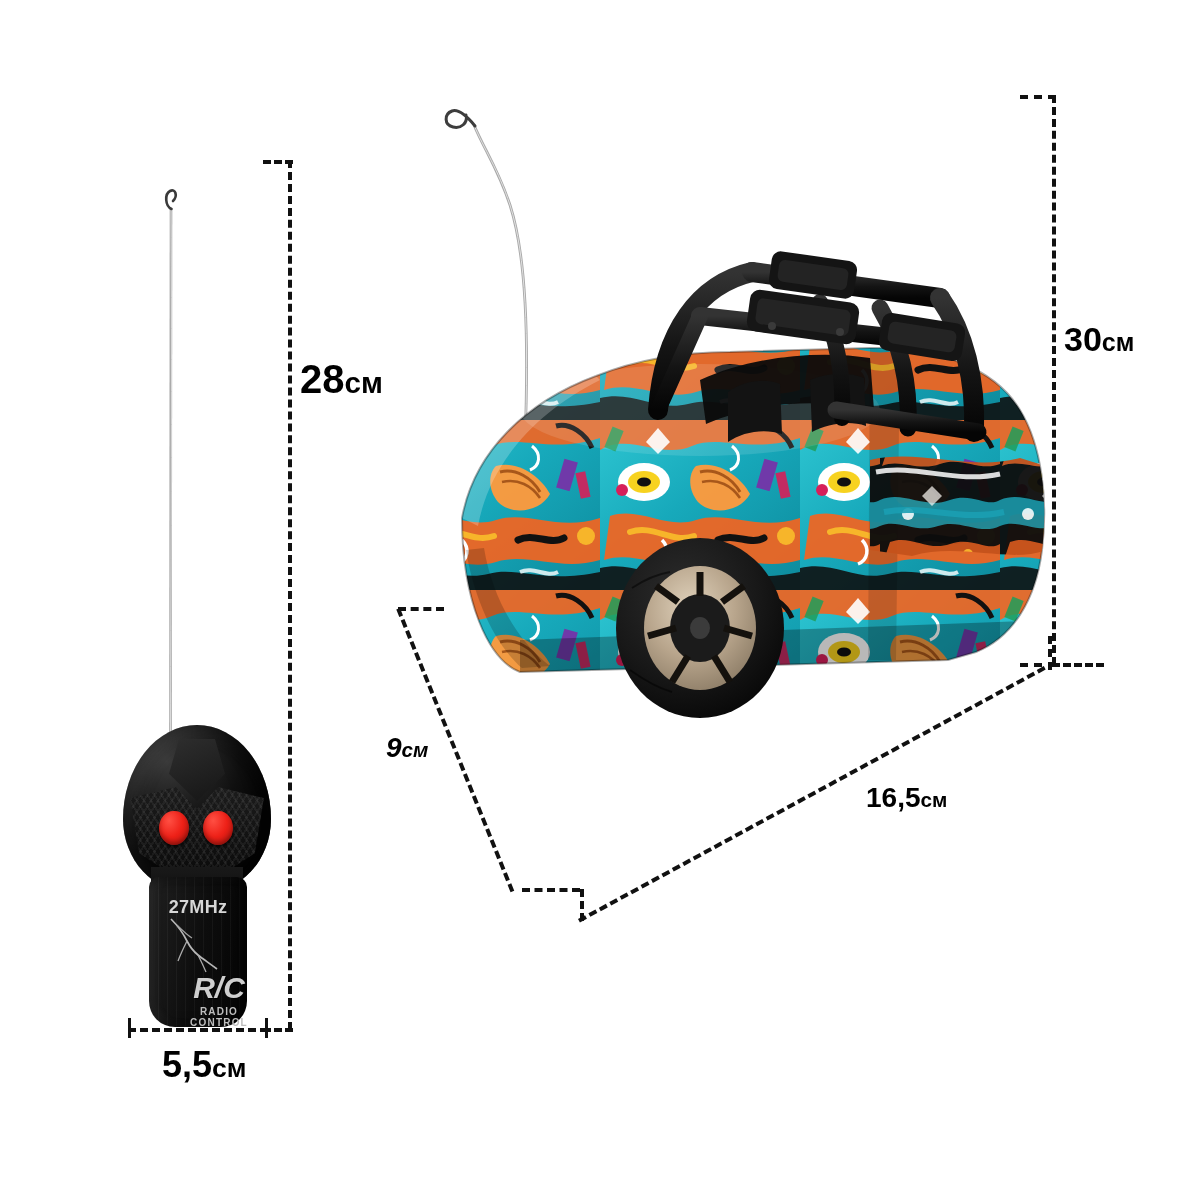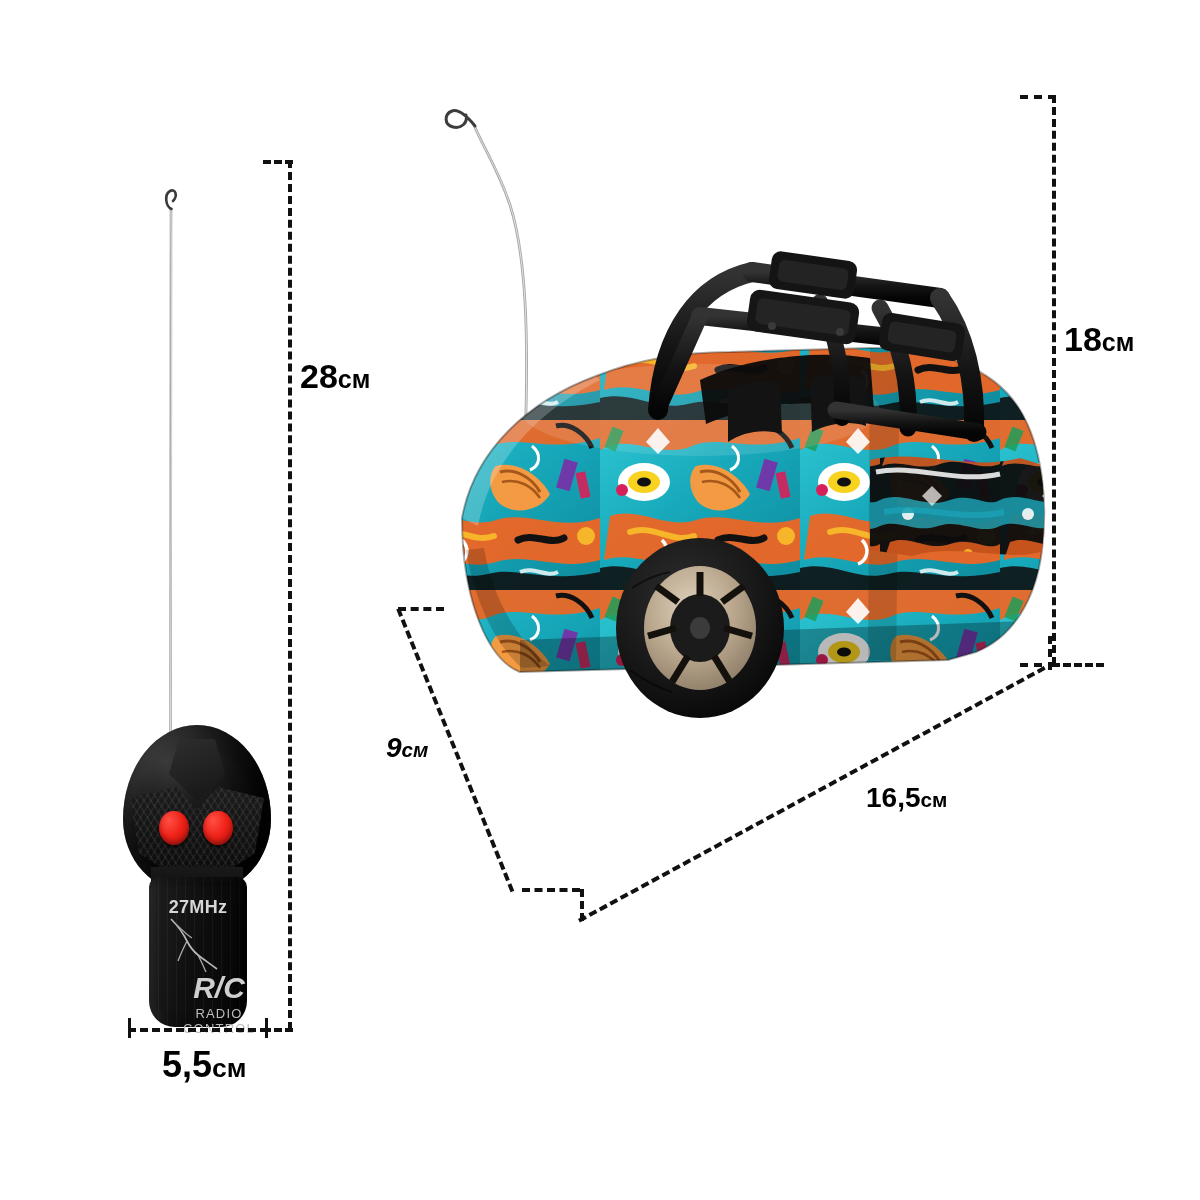--- a/index.html
+++ b/index.html
@@ -175,22 +175,22 @@
     color: #cfcfcf;
     font-size: 30px;
     font-weight: 700;
     font-style: italic;
     line-height: 1;
     font-family: "Liberation Sans", sans-serif;
     text-shadow: 1px 1px 0 #000;
   }
   .rc-logo-sub {
     color: #bdbdbd;
-    font-size: 13px;
-    font-weight: 400;
+    font-size: 10px;
+    font-weight: 700;
     letter-spacing: 1.2px;
     margin-top: 3px;
     font-family: "Liberation Sans", sans-serif;
   }
 
   
   .car-wrap {
     position: absolute;
     left: 400px;
     top: 80px;
@@ -432,40 +432,40 @@
       </g>
 
       <path d="M66,470 C74,520 96,566 122,588 L150,586 C116,560 92,516 84,468 Z" fill="#000000" opacity=".18"></path>
     </svg>
   </div>
 
   <div>
     <div class="dash-h" style="left:263px; top:160px; width:30px;"></div>
     <div class="dash-v" style="left:288px; top:160px; height:870px;"></div>
     <div class="dash-h" style="left:263px; top:1028px; width:30px;"></div>
-    <div class="dim-label" style="left:300px; top:357px; font-size:34px;">
+    <div class="dim-label" style="left:300px; top:357px; font-size:40px;">
       <span>28</span><span class="unit">см</span>
     </div>
   </div>
 
   <div>
     <div class="tick" style="left:128px; top:1018px; width:3px; height:20px;"></div>
     <div class="dash-h" style="left:128px; top:1028px; width:140px;"></div>
     <div class="tick" style="left:265px; top:1018px; width:3px; height:20px;"></div>
     <div class="dim-label" style="left:162px; top:1044px; font-size:36px;">
       <span>5,5</span><span class="unit">см</span>
     </div>
   </div>
 
   <div>
     <div class="dash-h" style="left:1020px; top:95px; width:36px;"></div>
     <div class="dash-v" style="left:1052px; top:95px; height:570px;"></div>
     <div class="dash-h" style="left:1020px; top:663px; width:36px;"></div>
     <div class="dim-label" style="left:1064px; top:320px; font-size:34px;">
-      <span>18</span><span class="unit">см</span>
+      <span>30</span><span class="unit">см</span>
     </div>
   </div>
 
   <div>
     <div class="dash-h" style="left:398px; top:607px; width:46px;"></div>
     <div class="dash-diag" style="left:400px; top:608px; width:305px; transform:rotate(68deg);"></div>
     <div class="dash-h" style="left:522px; top:888px; width:58px;"></div>
     <div class="dim-label" style="left:386px; top:732px; font-size:28px;font-style:italic;">
       <span>9</span><span class="unit">см</span>
     </div>

